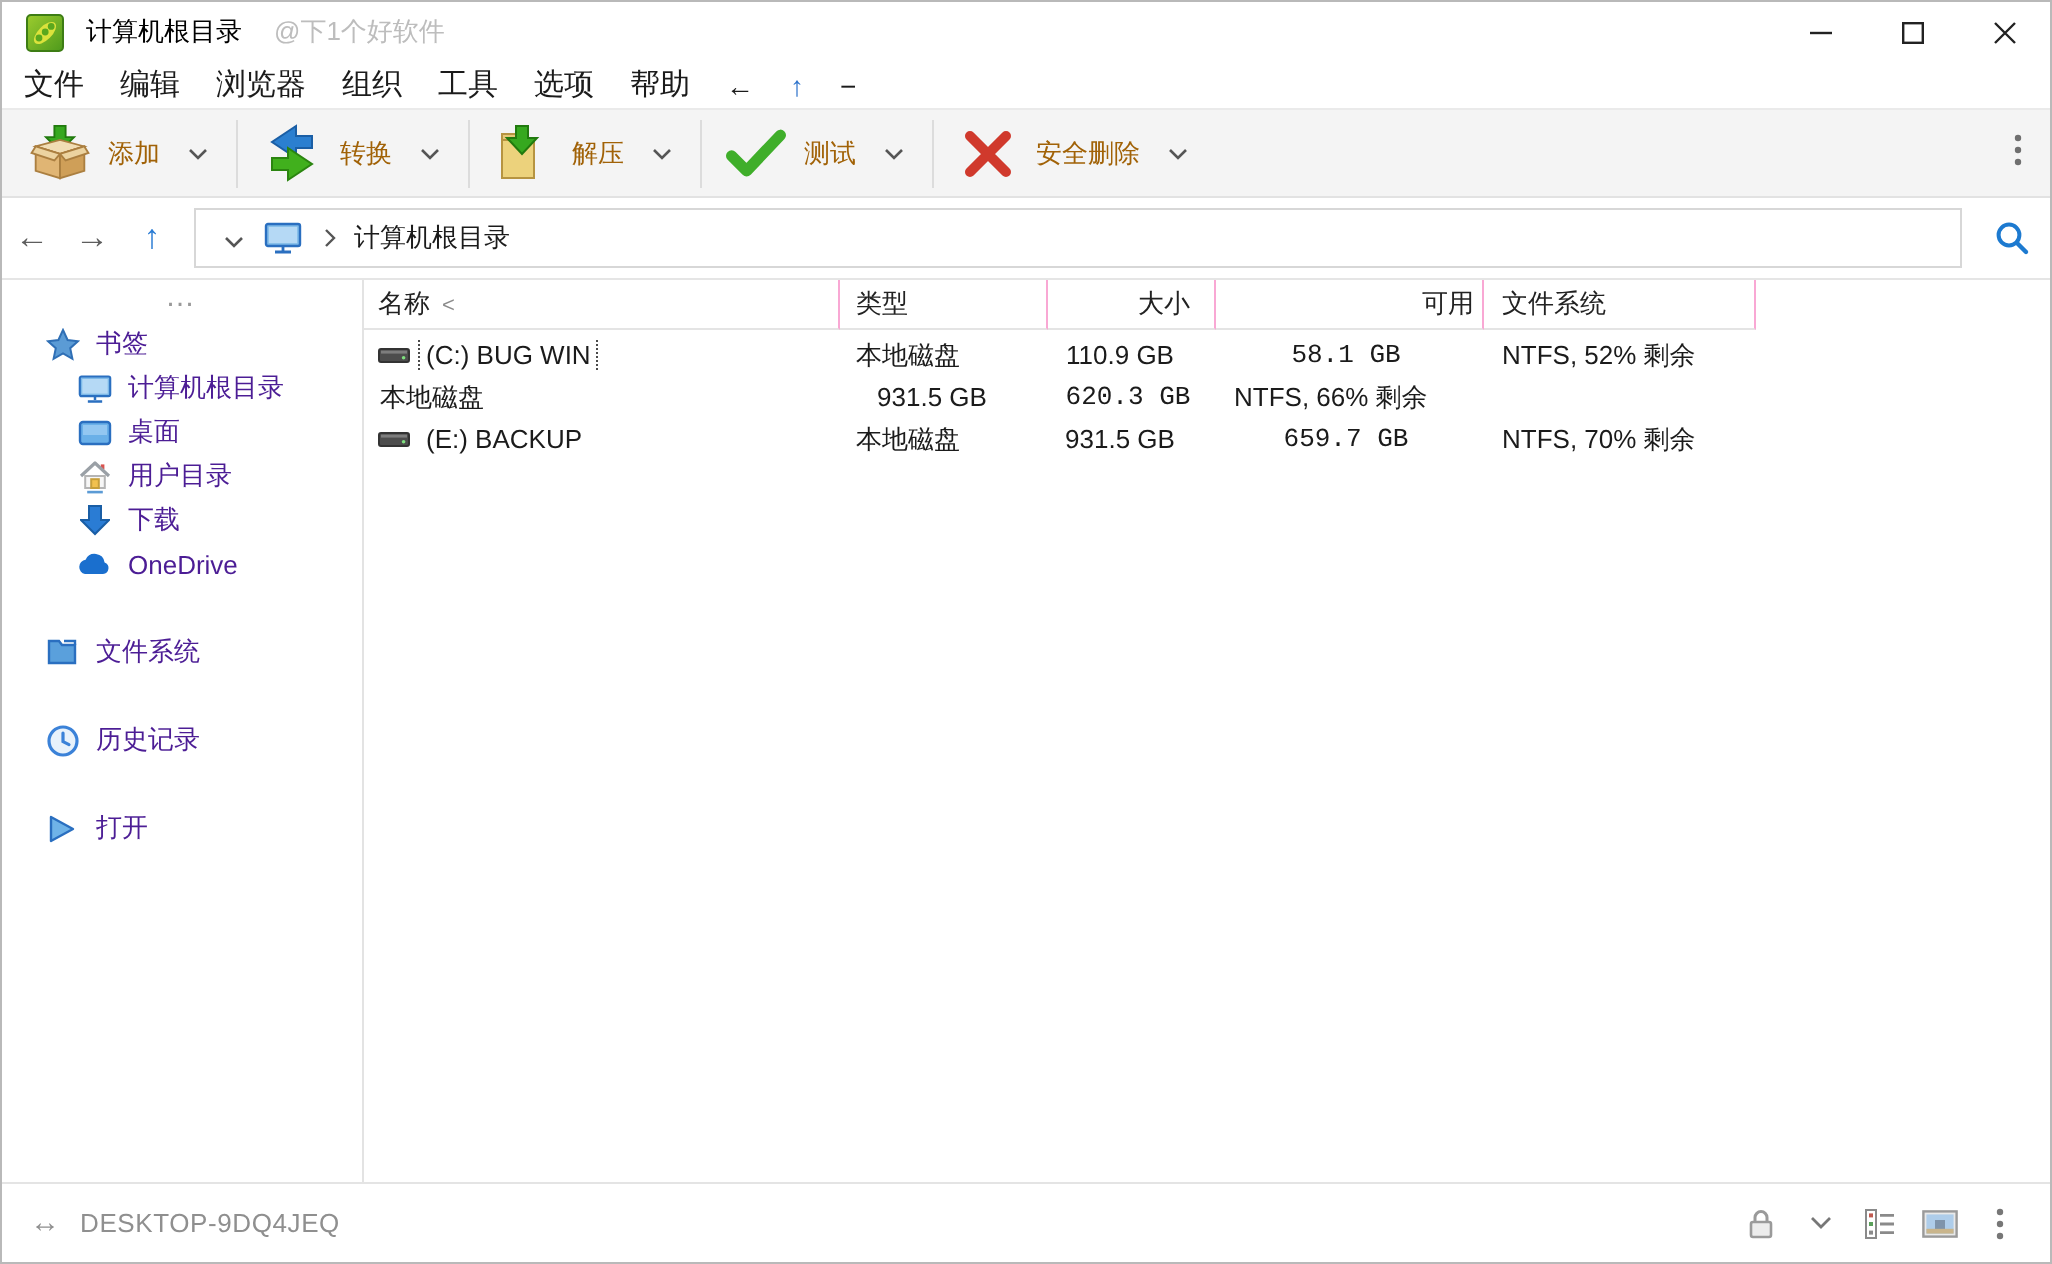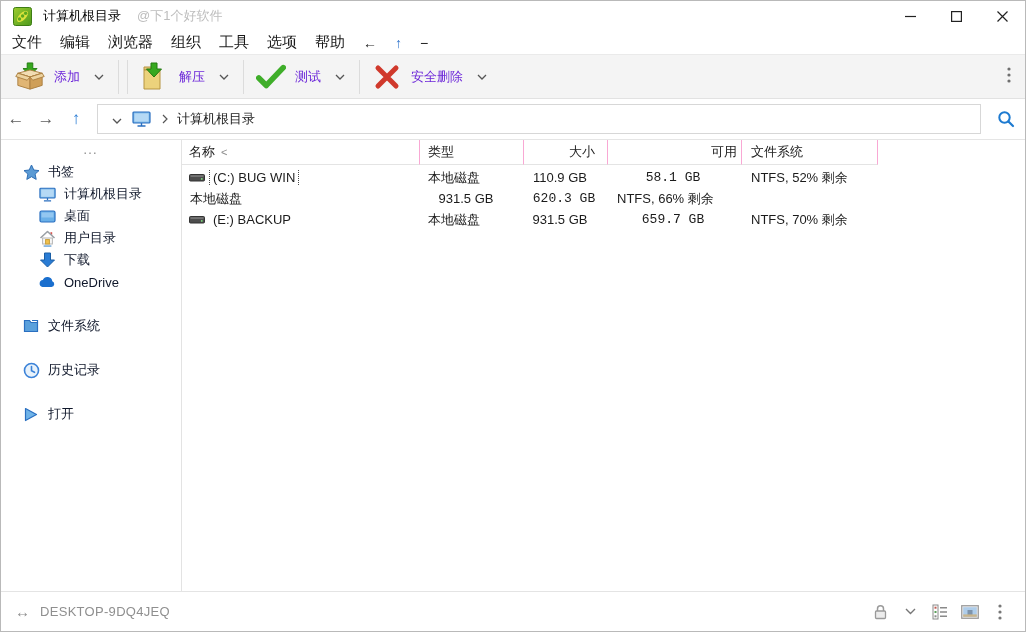--- a/index.html
+++ b/index.html
@@ -22,21 +22,21 @@
   .menubar { height:23px; display:flex; align-items:center; padding-left:2px; flex:0 0 auto; }
   .menubar .mitem { padding:0 9px; font-size:15px; color:#1b1b1b; }
   .menubar .mitem.arrow-up { color:#2f74cc; }
   .menubar .mitem.arrow { font-size:14px; }
 
   
   .toolbar { height:45px; background:#f4f4f4; border-top:1px solid #eaeaea; border-bottom:1px solid #e2e2e2;
              display:flex; align-items:center; padding-left:6px; flex:0 0 auto; }
   .tbtn { display:flex; align-items:center; height:38px; padding:0 10px 0 8px; }
   .tbtn .ticon { width:30px; height:30px; display:flex; align-items:center; justify-content:center; margin-right:9px; }
-  .tbtn .tlabel { margin-right:14px; color:#6d28d9; }
+  .tbtn .tlabel { margin-right:14px; color:#a16207; }
   .tsep { width:1px; height:34px; background:#dcdcdc; margin:0 4px; }
   .toolbar .spacer { flex:1; }
   .kebab { padding:0 14px; }
 
   
   .addressbar { height:41px; background:#fff; border-bottom:1px solid #e5e5e5; display:flex; align-items:center; flex:0 0 auto; }
   .navbtn { width:30px; height:30px; display:flex; align-items:center; justify-content:center; font-size:17px; color:#5d5d5d; }
   .navbtn.up { color:#2a7cd4; }
   .crumbbox { height:30px; border:1px solid #d7d7d7; display:flex; align-items:center; margin-left:6px; width:884px; padding:0 8px; }
   .crumbbox .dd { margin:0 8px 0 6px; }
@@ -44,21 +44,21 @@
   .crumbbox .path { color:#1b1b1b; }
   .searchbtn { margin-left:10px; width:30px; display:flex; justify-content:center; }
 
   
   .content { flex:1; display:flex; overflow:hidden; }
   .sidebar { width:181px; border-right:1px solid #e3e3e3; padding-top:3px; flex:0 0 auto; }
   .side-ellipsis { text-align:center; color:#9a9a9a; letter-spacing:2px; height:18px; line-height:12px; font-size:15px; }
   .side-item { display:flex; align-items:center; height:22px; padding-left:21px; }
   .side-item .icn { width:18px; height:18px; display:flex; align-items:center; justify-content:center; margin-right:8px; flex:0 0 auto; }
   .side-item.child { padding-left:37px; }
-  .side-item .lbl { color:#0f172a; }
+  .side-item .lbl { color:#4c1d95; }
   .gap22 { margin-top:22px; }
 
   
   .main { flex:1; display:flex; flex-direction:column; }
   .listheader, .listrow { display:grid; grid-template-columns:238px 104px 84px 134px 136px 1fr; align-items:center; }
   .listheader { height:25px; color:#222; }
   .listheader .hcell { height:25px; line-height:24px; border-bottom:1px solid #e4e4e4; border-right:1px solid #f9a8d4; padding-left:8px; }
   .listheader .hcell.name { padding-left:7px; }
   .listheader .hcell.right { text-align:right; }
   .listheader .hcell.r12 { padding-right:12px; }
@@ -152,20 +152,32 @@
           <path d="M29 12 L31.2 15.5 19 19.5 16 16 Z" fill="#ecd3a0" stroke="#ab7f40" stroke-width="1"></path>
         </svg>
       </span>
       <span class="tlabel">添加</span>
       <svg width="10" height="6" viewBox="0 0 10 6">
           <path d="M1 1 L5 5 L9 1" fill="none" stroke="#555" stroke-width="1.3"></path>
         </svg>
     </div>
     <div class="tsep"></div>
 
+    <div class="tbtn">
+      <span class="ticon">
+        <svg width="30" height="29" viewBox="0 0 30 29">
+          <path d="M17 1 L5 9 L17 17 V12 H25 V6 H17 Z" fill="#2b7fd0" stroke="#1a5ea5" stroke-width="1"></path>
+          <path d="M13 12 L25 20 L13 28 V23 H5 V17 H13 Z" fill="#41b01d" stroke="#2b8510" stroke-width="1"></path>
+        </svg>
+      </span>
+      <span class="tlabel">转换</span>
+      <svg width="10" height="6" viewBox="0 0 10 6">
+          <path d="M1 1 L5 5 L9 1" fill="none" stroke="#555" stroke-width="1.3"></path>
+        </svg>
+    </div>
     <div class="tsep"></div>
 
     <div class="tbtn">
       <span class="ticon">
         <svg width="26" height="29" viewBox="0 0 26 29">
           <path d="M2 5 h8 l2 3 h-10 Z" fill="#e6c878" stroke="#b69441" stroke-width="1"></path>
           <path d="M2 8 h16 v19 h-16 Z" fill="#ecd27c" stroke="#b69441" stroke-width="1"></path>
           <path d="M9 1 h6 v6 h4.5 L12 15 4.5 7 H9 Z" fill="#36a81f" stroke="#217a0e" stroke-width="1"></path>
         </svg>
       </span>

